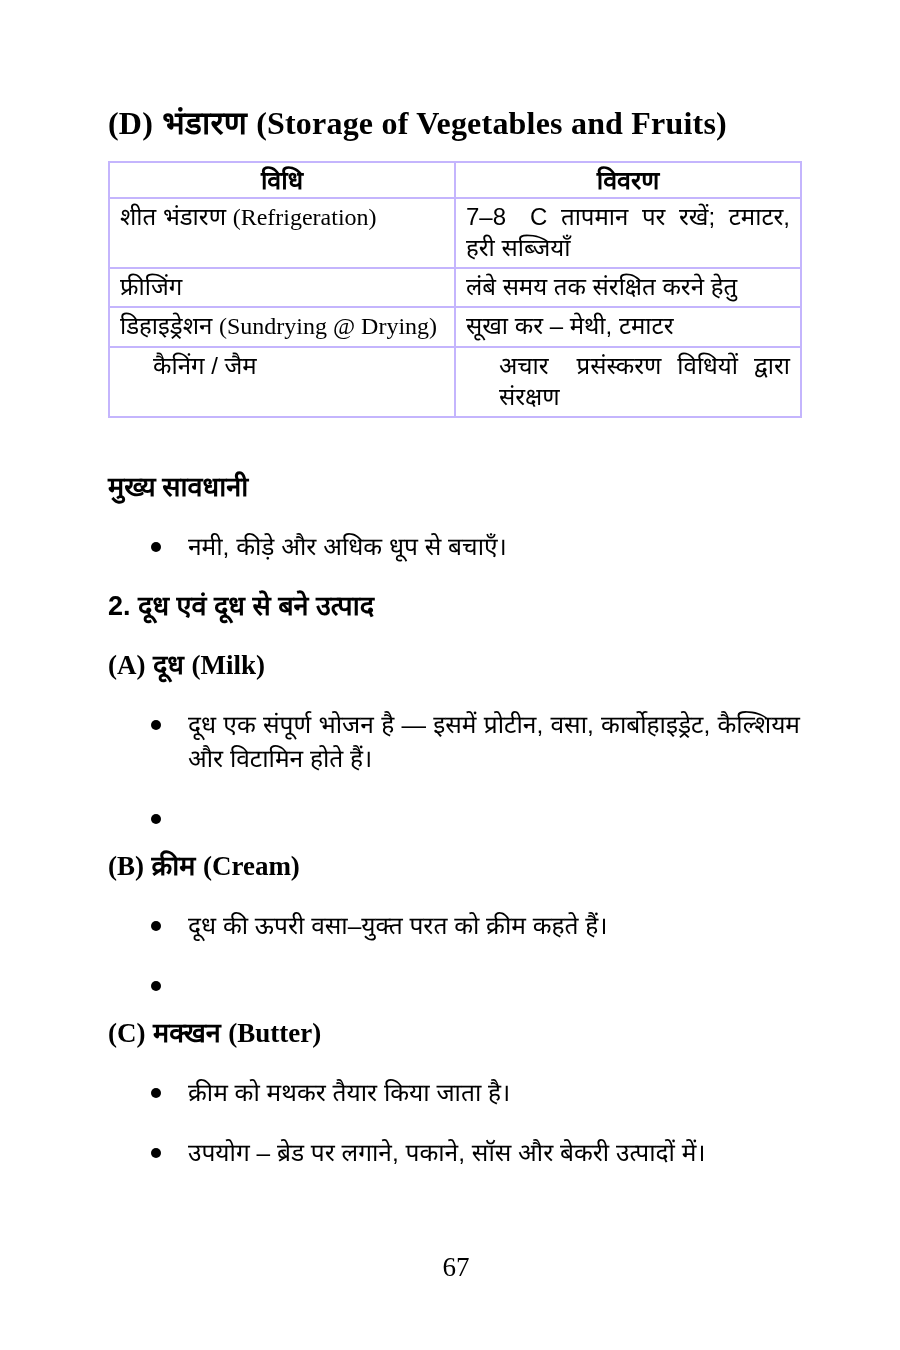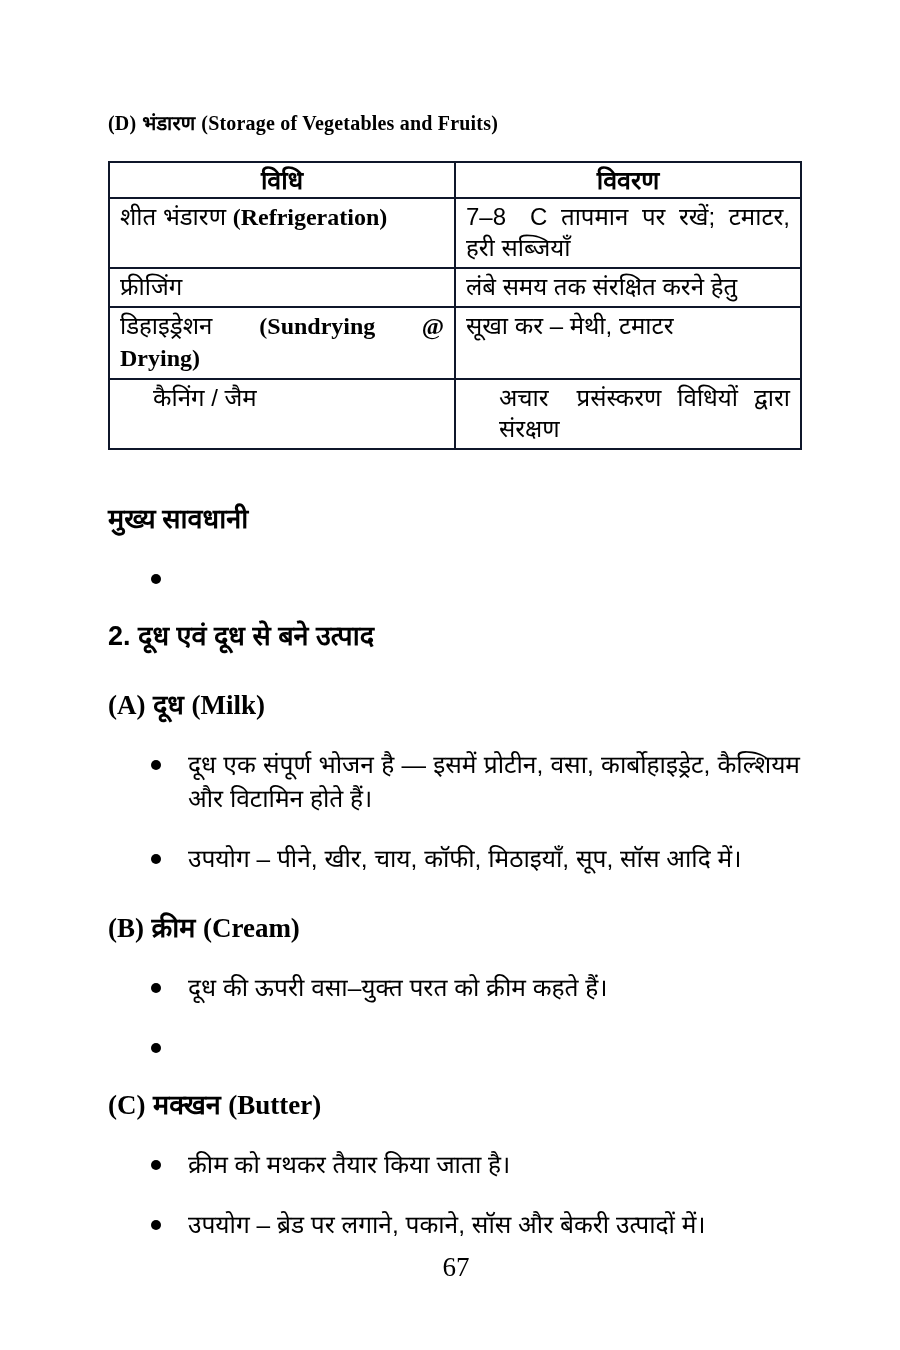--- a/index.html
+++ b/index.html
@@ -2,34 +2,34 @@
 <html><head>
 <meta charset="utf-8">
 <style>
   html,body{margin:0;padding:0;background:#ffffff;}
   body{width:900px;height:1350px;overflow:hidden;
        font-family:"Liberation Sans",sans-serif;color:#000;}
   .page{box-sizing:border-box;width:900px;height:1350px;
         padding:106px 100px 0 108px;position:relative;}
 
   
-  .h-main{font-size:20px;font-weight:700;margin:0 0 21px 0;line-height:34px;
+  .h-main{font-size:32px;font-weight:700;margin:0 0 21px 0;line-height:34px;
           letter-spacing:.2px;}
   .lat-b{font-family:"Liberation Serif",serif;font-weight:700;}
   .hin-b{font-weight:700;}
-  .lat-r{font-family:"Liberation Serif",serif;font-weight:700;}
+  .lat-r{font-family:"Liberation Serif",serif;font-weight:400;}
 
   .h-sub{font-size:27px;font-weight:700;line-height:34px;margin:0;}
   .mt-sec{margin-top:52px;font-family:Liberation Serif, serif;}
-  .mt-head{margin-top:35px;}
+  .mt-head{margin-top:25px;}
 
   
   table.storage{border-collapse:collapse;width:694px;font-size:24px;
                 table-layout:fixed;}
-  table.storage th,table.storage td{border:2px solid #0f172a;
+  table.storage th,table.storage td{border:2px solid #c4b5fd;
                 padding:2px 10px 4px 10px;line-height:31px;vertical-align:top;
                 overflow:hidden;}
   table.storage th{font-weight:700;text-align:center;font-size:25px;
                 height:32px;vertical-align:middle;padding:1px 4px;}
   td.c-method{width:293px;text-align:justify;}
   td.c-detail{width:361px;text-align:justify;}
   tr.tall td{height:62px;padding-left:43px;}
 
   
   .bullet{display:flex;align-items:flex-start;margin:26px 0 0 0;
@@ -71,33 +71,33 @@
         <td class="c-method"><span>कैनिंग / जैम</span></td>
         <td class="c-detail">अचार  प्रसंस्करण विधियों द्वारा संरक्षण</td>
       </tr>
     </tbody>
   </table>
 
   <div class="h-sub mt-sec">मुख्य सावधानी</div>
 
   <div class="bullet">
     <span class="dot"></span>
+    <span class="btext">नमी, कीड़े और अधिक धूप से बचाएँ।</span>
   </div>
 
   <div class="h-sub mt-head"><span>2.</span> <span class="hin-b">दूध एवं दूध से बने उत्पाद</span></div>
 
   <div class="h-sub mt-head"><span class="lat-b">(A)</span> <span class="hin-b">दूध</span> <span class="lat-b">(Milk)</span></div>
 
   <div class="bullet">
     <span class="dot"></span>
     <span class="btext">दूध एक संपूर्ण भोजन है — इसमें प्रोटीन, वसा, कार्बोहाइड्रेट, कैल्शियम और विटामिन होते हैं।</span>
   </div>
   <div class="bullet">
     <span class="dot"></span>
-    <span class="btext">उपयोग – पीने, खीर, चाय, कॉफी, मिठाइयाँ, सूप, सॉस आदि में।</span>
   </div>
 
   <div class="h-sub mt-head"><span class="lat-b">(B)</span> <span class="hin-b">क्रीम</span> <span class="lat-b">(Cream)</span></div>
 
   <div class="bullet">
     <span class="dot"></span>
     <span class="btext">दूध की ऊपरी वसा–युक्त परत को क्रीम कहते हैं।</span>
   </div>
   <div class="bullet">
     <span class="dot"></span>

